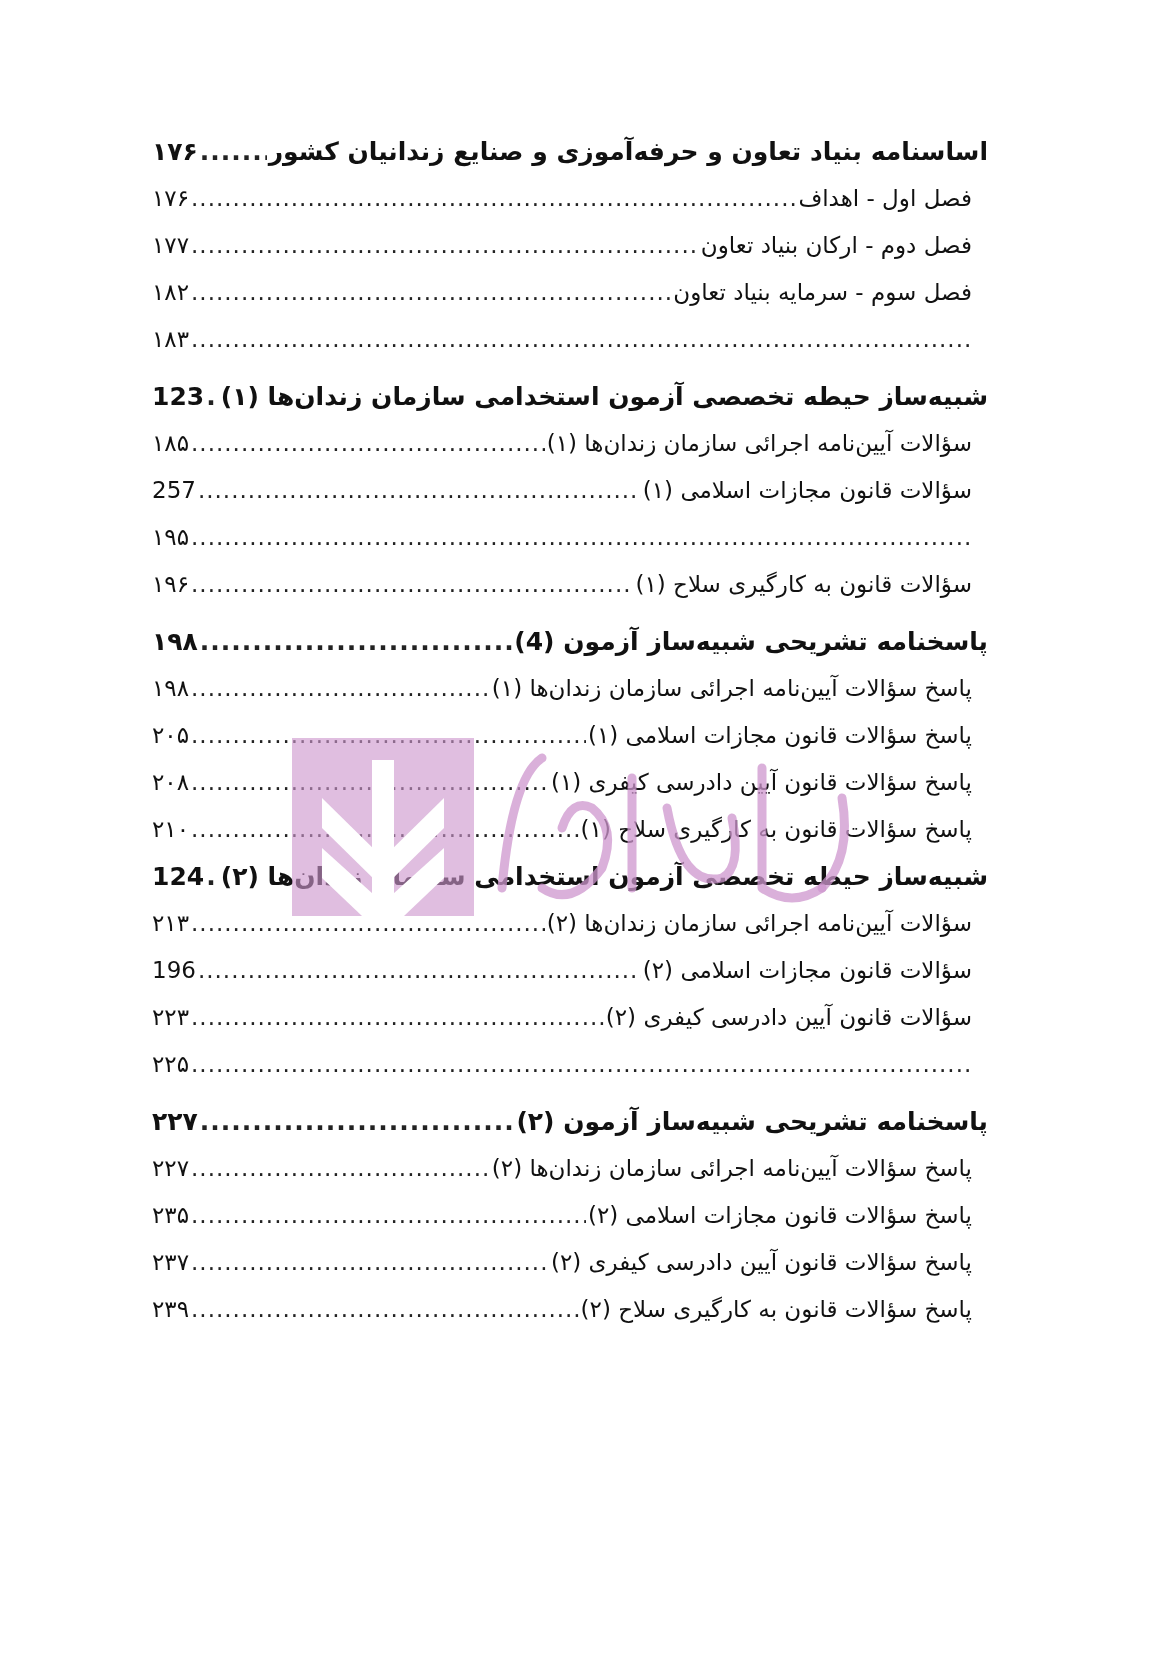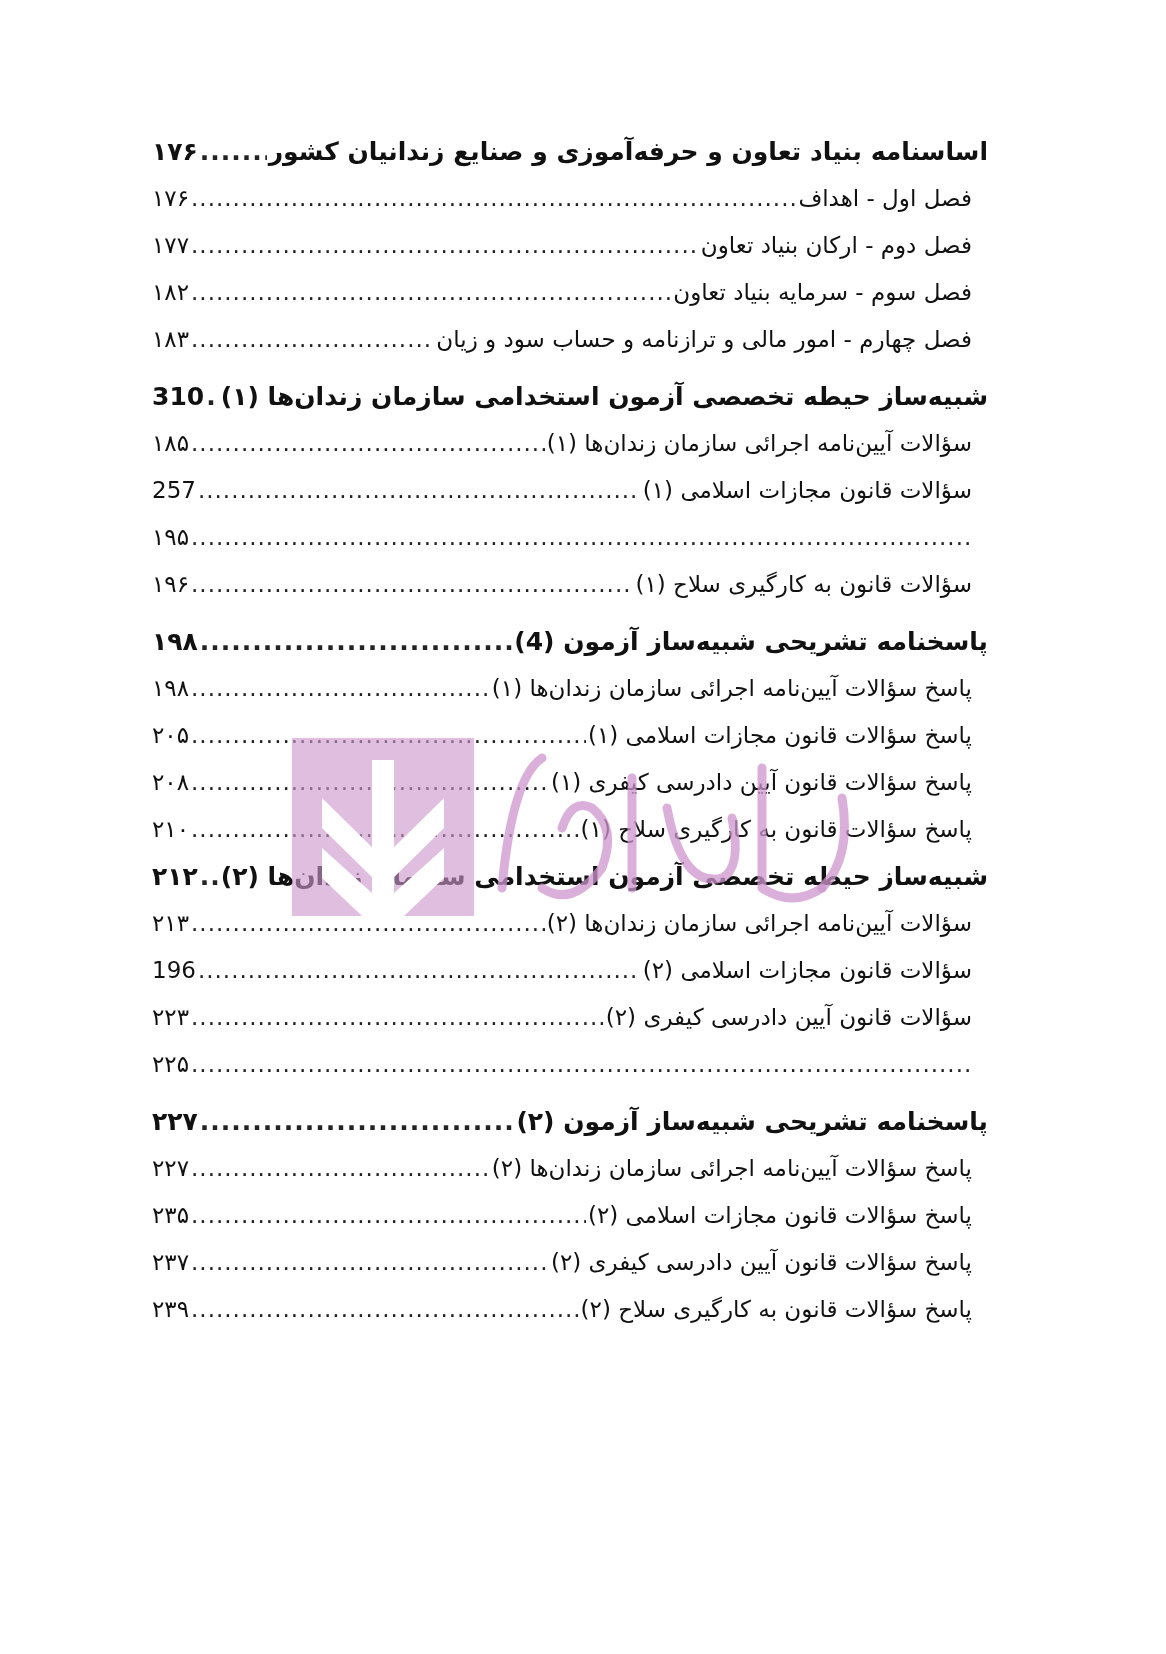--- a/index.html
+++ b/index.html
@@ -38,29 +38,28 @@
     <span class="title">فصل دوم - ارکان بنیاد تعاون</span>
     <span class="dots"></span>
     <span class="page">۱۷۷</span>
   </div>
   <div class="row item">
     <span class="title">فصل سوم - سرمایه بنیاد تعاون</span>
     <span class="dots"></span>
     <span class="page">۱۸۲</span>
   </div>
   <div class="row item">
-    <span class="title">فصل چهارم - امور مالی و ترازنامه و حساب سود و زیان</span>
     <span class="dots"></span>
     <span class="page">۱۸۳</span>
   </div>
 
   <div class="row heading gap">
     <span class="title">شبیه‌ساز حیطه تخصصی آزمون استخدامی سازمان زندان‌ها (۱)</span>
     <span class="dots"></span>
-    <span class="page">310</span>
+    <span class="page">123</span>
   </div>
   <div class="row item">
     <span class="title">سؤالات آیین‌نامه اجرائی سازمان زندان‌ها (۱)</span>
     <span class="dots"></span>
     <span class="page">۱۸۵</span>
   </div>
   <div class="row item">
     <span class="title">سؤالات قانون مجازات اسلامی (۱)</span>
     <span class="dots"></span>
     <span class="page">257</span>
@@ -97,21 +96,21 @@
   </div>
   <div class="row item">
     <span class="title">پاسخ سؤالات قانون به کارگیری سلاح (۱)</span>
     <span class="dots"></span>
     <span class="page">۲۱۰</span>
   </div>
 
   <div class="row heading">
     <span class="title">شبیه‌ساز حیطه تخصصی آزمون استخدامی سازمان زندان‌ها (۲)</span>
     <span class="dots"></span>
-    <span class="page">۲۱۲</span>
+    <span class="page">124</span>
   </div>
   <div class="row item">
     <span class="title">سؤالات آیین‌نامه اجرائی سازمان زندان‌ها (۲)</span>
     <span class="dots"></span>
     <span class="page">۲۱۳</span>
   </div>
   <div class="row item">
     <span class="title">سؤالات قانون مجازات اسلامی (۲)</span>
     <span class="dots"></span>
     <span class="page">196</span>

